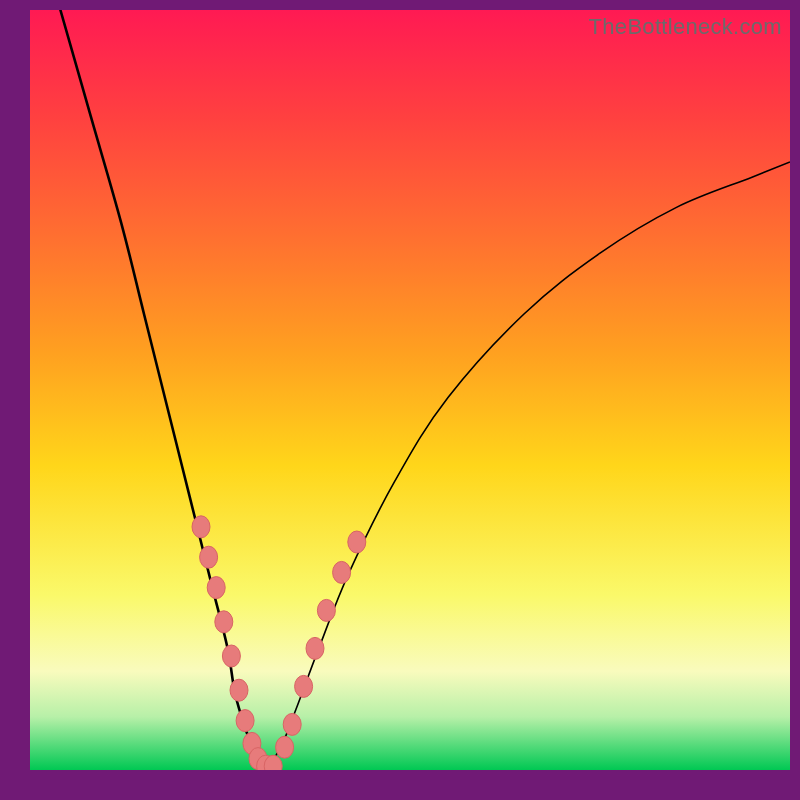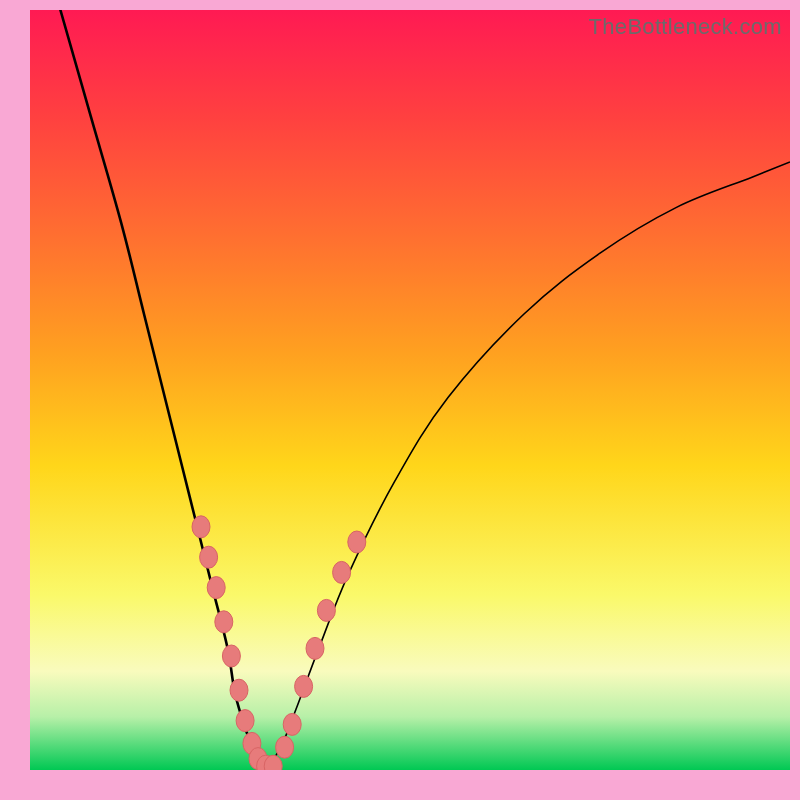--- a/index.html
+++ b/index.html
@@ -8,21 +8,21 @@
     width: 800px;
     height: 800px;
     overflow: hidden;
     font-family: Arial, Helvetica, sans-serif;
     background: #000;
   }
   .frame {
     position: relative;
     width: 800px;
     height: 800px;
-    background: #f9a8d4;
+    background: #701a75;
   }
   .plot-area {
     position: absolute;
     left: 30px;
     top: 10px;
     width: 760px;
     height: 760px;
     background: linear-gradient(
       to bottom,
       #ff1a53 0%,

